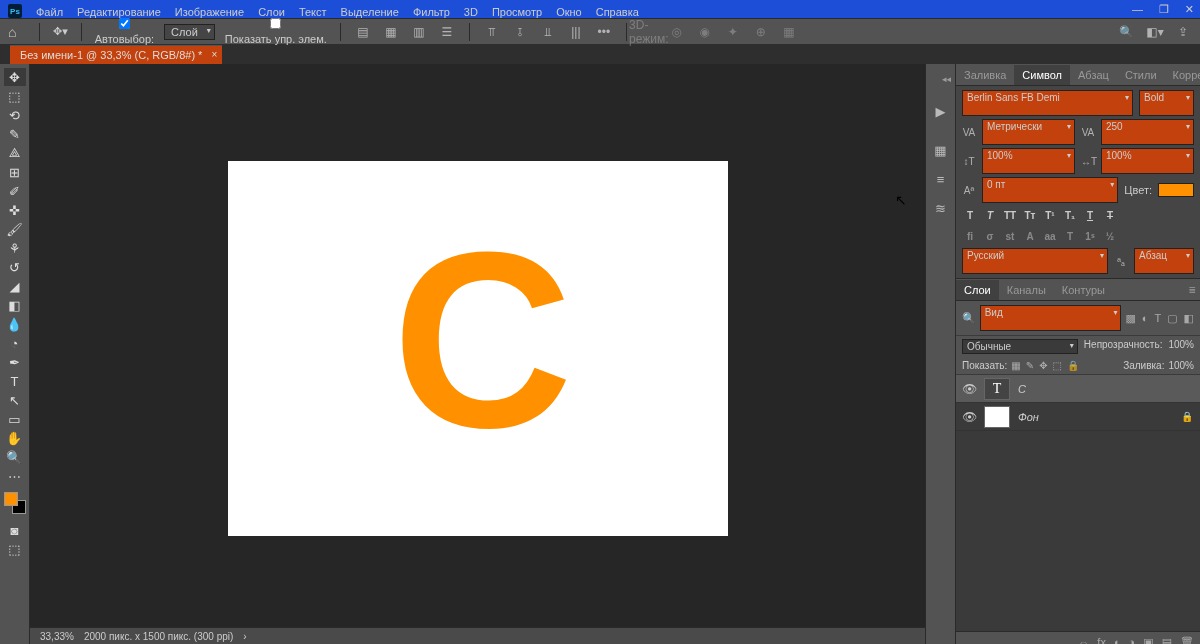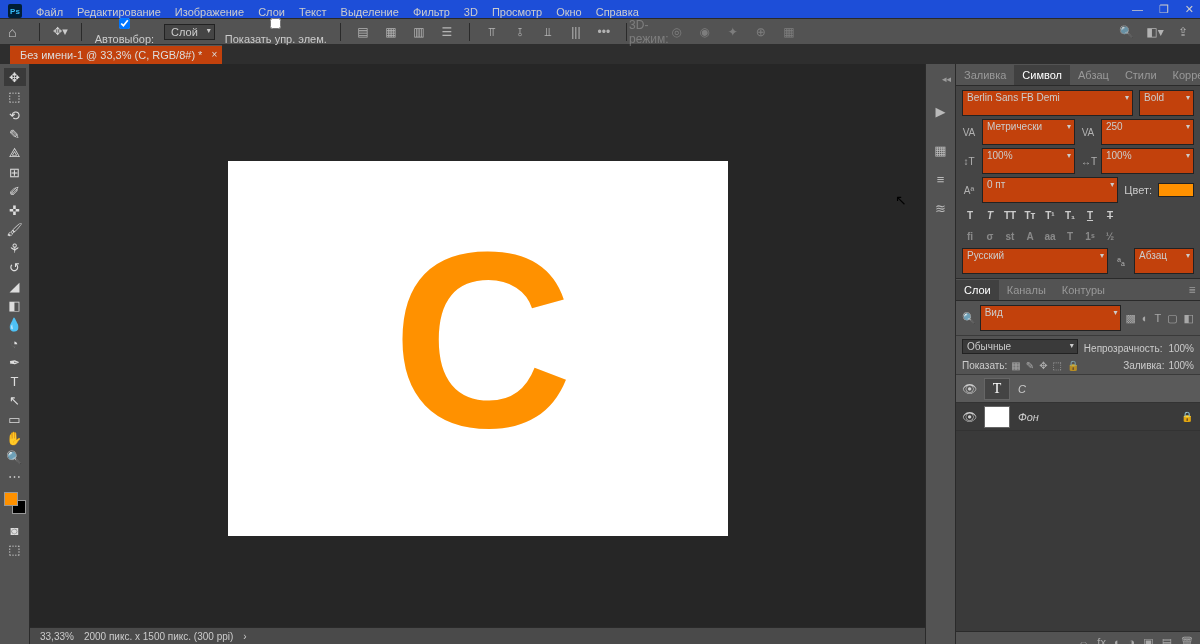--- a/index.html
+++ b/index.html
@@ -58,21 +58,21 @@
 .char-btns { display:flex; gap:4px; justify-content:flex-start; padding:2px 0;}
 .char-btns span { width:16px; height:14px; display:flex; align-items:center; justify-content:center; font-size:10px; font-weight:bold; cursor:pointer;}
 .color-sw { width:36px; height:14px; background:#ff9100; border:1px solid #222;}
 .char-dd.sm { flex:0 0 60px; }
 
 .layers-panel { flex:1; display:flex; flex-direction:column;}
 .layers-header { display:flex; padding:4px 6px; gap:4px; align-items:center; border-bottom:1px solid #3a3a3a;}
 .search-icon { font-size:11px;}
 .filter-icons { margin-left:auto; display:flex; gap:6px;}
 .filter-icons span { font-size:11px; opacity:0.7; cursor:pointer;}
-.blend-row { display:flex; padding:3px 6px; gap:6px; align-items:flex-end; font-size:10px;}
+.blend-row { display:flex; padding:3px 6px; gap:6px; align-items:flex-start; font-size:10px;}
 .blend-row .dd2 { flex:1; background:#3a3a3a; border:1px solid #222; padding:1px 4px; position:relative;}
 .blend-row .dd2::after{content:"▾";position:absolute;right:3px;font-size:8px;}
 .lock-row { display:flex; padding:3px 6px; gap:4px; align-items:center; font-size:10px; border-bottom:1px solid #3a3a3a;}
 .lock-row .licons { display:flex; gap:5px;}
 .lock-row .licons span{font-size:10px; opacity:0.7; cursor:pointer;}
 .layer-list { flex:1; background:#3a3a3a; overflow-y:auto;}
 .layer-item { display:flex; align-items:center; height:28px; padding:0 6px; gap:8px; border-bottom:1px solid #333;}
 .layer-item.selected { background:#5a5a5a;}
 .eye { width:14px; font-size:12px; cursor:pointer;}
 .thumb { width:26px; height:22px; background:#fff; border:1px solid #666; display:flex; align-items:center; justify-content:center; font-size:14px;}

